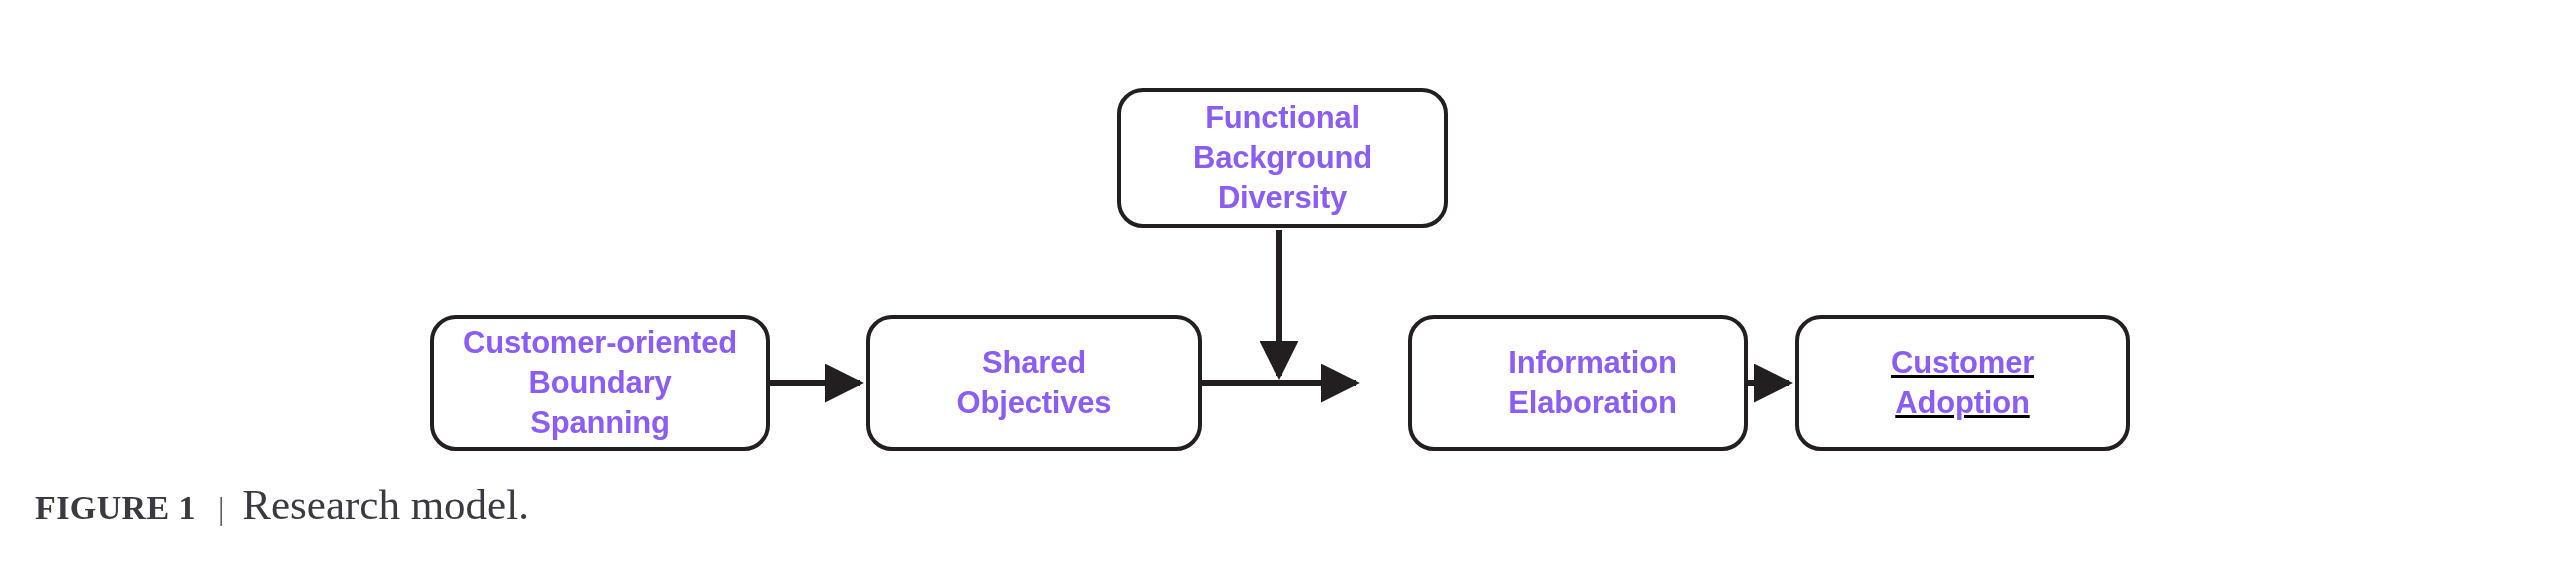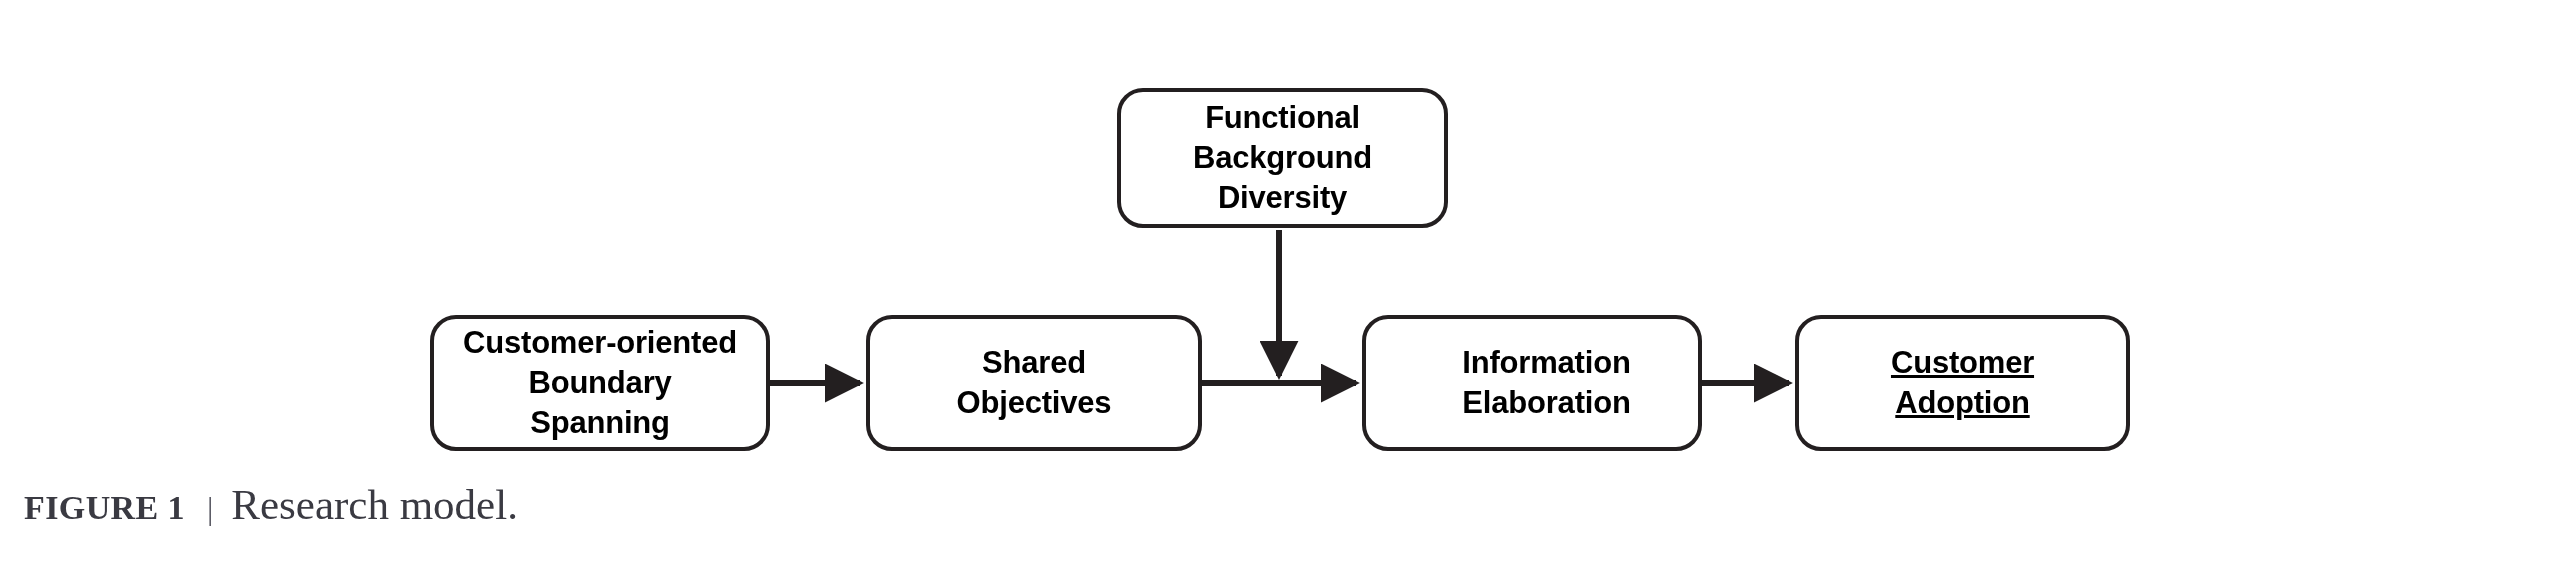--- a/index.html
+++ b/index.html
@@ -46,52 +46,53 @@
     box-sizing: border-box;
     background: #ffffff;
     border: 4px solid #231f20;
     border-radius: 26px;
     display: flex;
     align-items: center;
     justify-content: center;
     text-align: center;
   }
   .node-label {
-    color: #000000;
+    color: #8b5cf6;
     font-family: "Liberation Sans", sans-serif;
     font-weight: bold;
     font-size: 31px;
     line-height: 1.28;
     letter-spacing: -0.2px;
     white-space: pre-line;
     padding: 0 10px;
   }
 
   
   #node-cobs   { left: 430px;  top: 315px; width: 340px; height: 136px; }
   #node-so     { left: 866px;  top: 315px; width: 336px; height: 136px; }
   #node-fbd    { left: 1117px; top: 88px;  width: 331px; height: 140px; }
-  #node-ie     { left: 1362px; top: 315px; width: 340px; height: 136px; padding-left: 29px; }
+  #node-ie     { left: 1408px; top: 315px; width: 340px; height: 136px; padding-left: 29px; }
   #node-ca     { left: 1795px; top: 315px; width: 335px; height: 136px; text-decoration: underline; }
 
   
   #caption {
     position: absolute;
     left: 24px;
     top: 480px;
     display: flex;
     align-items: baseline;
     color: #3a3a42;
     font-family: "Liberation Serif", serif;
     white-space: pre;
   }
   #caption-label {
     font-weight: bold;
     font-size: 34px;
     letter-spacing: 0.4px;
+    margin-left: 11px;
   }
   #caption-sep {
     font-size: 32px;
     font-weight: normal;
     color: #5c5c66;
     padding: 0 18px 0 22px;
   }
   #caption-text {
     font-size: 43px;
     font-weight: normal;

